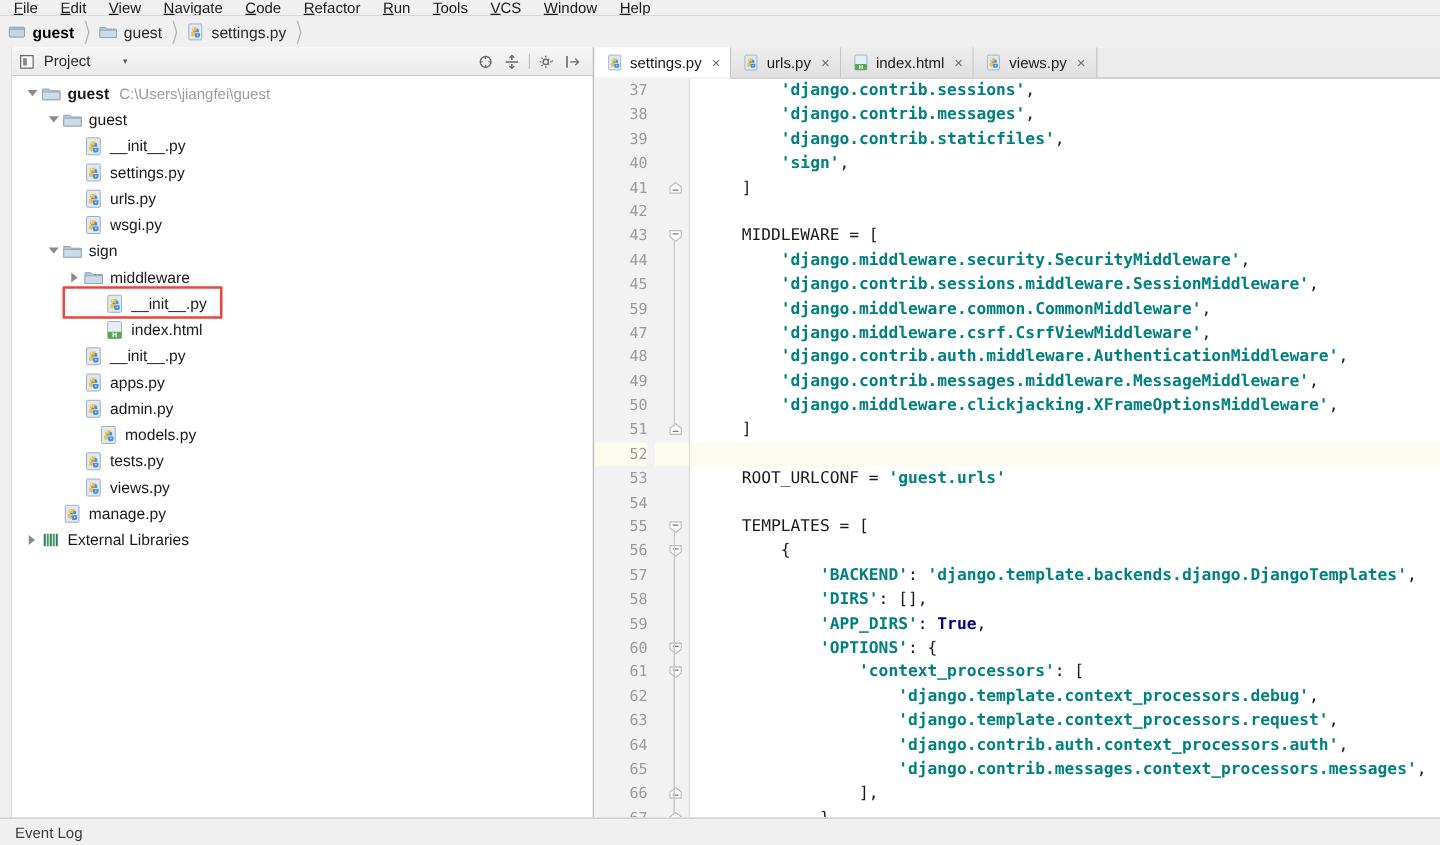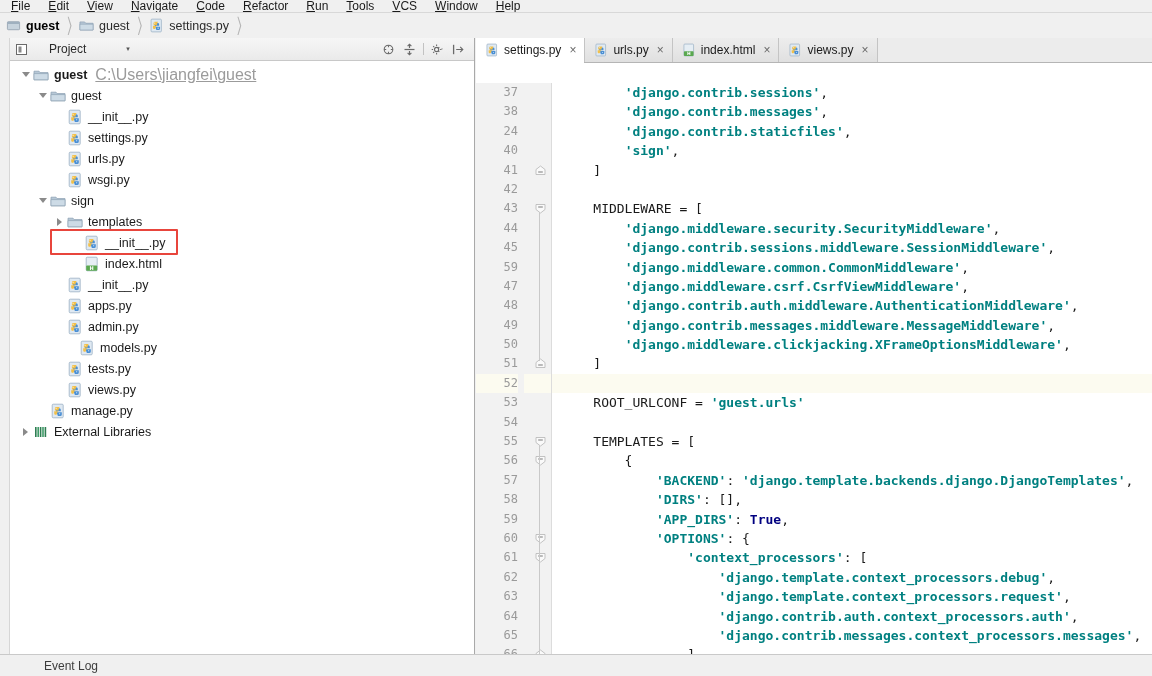--- a/index.html
+++ b/index.html
@@ -50,21 +50,21 @@
     position: absolute; top: 38px; left: 10px; width: 465px; bottom: 22px;
     background: #ffffff; border-right: 1px solid #a9a9a9;
     display: flex; flex-direction: column;
   }
   .panel-header {
     height: 23px; flex: 0 0 23px;
     background: linear-gradient(#f6f6f6, #eaeaea);
     border-bottom: 1px solid #c8c8c8;
     display: flex; align-items: center; padding: 0 4px;
   }
-  .panel-title { display: flex; align-items: center; gap: 20px; }
+  .panel-title { display: flex; align-items: center; gap: 6px; }
   .panel-title-text { font-size: 12px; color: #2b2b2b; }
   .panel-chevron { color: #555; font-size: 7px; margin-left: 20px; }
   .panel-tools { margin-left: auto; display: flex; align-items: center; gap: 6px; padding-right: 4px; }
   .tool-ico { width: 15px; height: 15px; display: flex; align-items: center; justify-content: center; }
   .tool-div { width: 1px; height: 12px; background: #c2c2c2; }
 
   
   .tree { flex: 1 1 auto; overflow: hidden; padding-top: 3px; position: relative; background: #fff; }
   .tree-row {
     height: 21px; display: flex; align-items: center;
@@ -81,21 +81,21 @@
     border-left: 4px solid transparent; border-right: 4px solid transparent;
     border-top: 5px solid #8a8a8a;
   }
   .arrow.closed i {
     border-top: 4px solid transparent; border-bottom: 4px solid transparent;
     border-left: 5px solid #8a8a8a; border-right: 0;
   }
   .tree-ico { width: 16px; height: 16px; flex: 0 0 16px; margin-right: 5px; position: relative; }
   .tree-label { }
   .tree-label.bold { font-weight: bold; }
-  .tree-sub { color: #9b9b9b; margin-left: 8px; font-size: 16px; text-decoration: underline; }
+  .tree-sub { color: #9b9b9b; margin-left: 8px; font-size: 12px; }
 
   
   .annot-box {
     position: absolute; border: 2.5px solid #e8453c; border-radius: 1px;
     pointer-events: none;
   }
 
   
   .editor {
     position: absolute; top: 38px; left: 476px; right: 0; bottom: 22px;
@@ -110,21 +110,21 @@
     font-size: 12px; color: #1a1a1a; border-right: 1px solid #c4c4c4;
     background: linear-gradient(#ededed, #e0e0e0); position: relative;
   }
   .tab.active { background: #ffffff; }
   .tab.active::after {
     content: ""; position: absolute; left: 0; right: 0; bottom: -1px; height: 1px; background: #fff;
   }
   .tab-close { color: #6a6a6a; font-size: 12px; margin-left: 3px; line-height: 1; }
   .tab-ico { width: 14px; height: 14px; flex: 0 0 14px; position: relative; }
 
-  .codearea { flex: 1 1 auto; display: flex; overflow: hidden; background: #ffffff; position: relative; margin-top: 20px; }
+  .codearea { flex: 1 1 auto; display: flex; overflow: hidden; background: #ffffff; position: relative; }
   .gutter {
     flex: 0 0 48px; background: #f2f2f2; border-right: 0;
     text-align: right; padding-right: 6px;
     font-family: "DejaVu Sans Mono", monospace; font-size: 12px; color: #9a9a9a;
   }
   .foldcol {
     flex: 0 0 28px; background: #f2f2f2; border-right: 1px solid #dcdcdc;
     position: relative;
   }
   .codelines {
@@ -143,21 +143,21 @@
   .foldline {
     position: absolute; right: 11px; width: 1px; background: #c9c9c9;
   }
 
   
   .statusbar {
     position: absolute; left: 0; bottom: 0; width: 1152px; height: 22px;
     background: #f0f0f0; border-top: 1px solid #c9c9c9;
     display: flex; align-items: center; padding-left: 12px;
   }
-  .status-text { font-size: 12px; color: #3c3c3c; margin-left: 32px; }
+  .status-text { font-size: 12px; color: #3c3c3c; }
   .topline { position:absolute; top:12px; left:0; width:1152px; height:1px; background:#d8d8d8; }
 </style>
 </head>
 <body>
 
 <div id="app">
 
   <div class="menubar" id="menubar">
       <div class="menu-item"><u>F</u>ile</div>
       <div class="menu-item"><u>E</u>dit</div>
@@ -327,21 +327,21 @@
           <span class="tree-label">sign</span>
         </div>
         <div class="tree-row" style="padding-left: 44px;">
           <span class="arrow closed">
             <i></i>
           </span>
           <span class="tree-ico"><svg width="16" height="16" viewBox="0 0 16 16">
               <path d="M1 4.2h5l1.2 1.4H15v7.2H1z" fill="#b6c7d6" stroke="#8fa3b5" stroke-width="0.8"></path>
               <path d="M1 6.6h14v6.2H1z" fill="#cddbe6" stroke="#8fa3b5" stroke-width="0.7"></path>
             </svg></span>
-          <span class="tree-label">templates</span>
+          <span class="tree-label">middleware</span>
         </div>
         <div class="tree-row" style="padding-left: 61px;">
           <span class="arrow"></span>
           <span class="tree-ico"><svg width="16" height="16" viewBox="0 0 16 16">
               <rect x="2.2" y="1.2" width="11" height="13.6" rx="1" fill="#dfe9f2" stroke="#9bb0c4" stroke-width="0.8"></rect>
               <path d="M5 5.2h4.3a1.5 1.5 0 0 1 1.5 1.5v1.6H7.4v.9h4.4v2.2a1.5 1.5 0 0 1-1.5 1.5H7.9" fill="#4a8fd4"></path>
               <path d="M9.6 4.1H6.3A1.4 1.4 0 0 0 4.9 5.5v1.9h3.7v.8H4.2v2.2c0 .8.6 1.4 1.4 1.4h.9" fill="#f2c04a"></path>
               <circle cx="6.1" cy="5.3" r=".55" fill="#fff"></circle>
               <circle cx="9.7" cy="10.8" r=".55" fill="#fff"></circle>
             </svg></span>
@@ -492,21 +492,21 @@
               <circle cx="9.7" cy="10.8" r=".55" fill="#fff"></circle>
             </svg></span>
           <span>views.py</span>
           <span class="tab-close">×</span>
         </div>
       </div>
     <div class="codearea">
       <div class="gutter" id="gutter">
           <div class="ln">37</div>
           <div class="ln">38</div>
-          <div class="ln">24</div>
+          <div class="ln">39</div>
           <div class="ln">40</div>
           <div class="ln">41</div>
           <div class="ln">42</div>
           <div class="ln">43</div>
           <div class="ln">44</div>
           <div class="ln">45</div>
           <div class="ln">59</div>
           <div class="ln">47</div>
           <div class="ln">48</div>
           <div class="ln">49</div>

